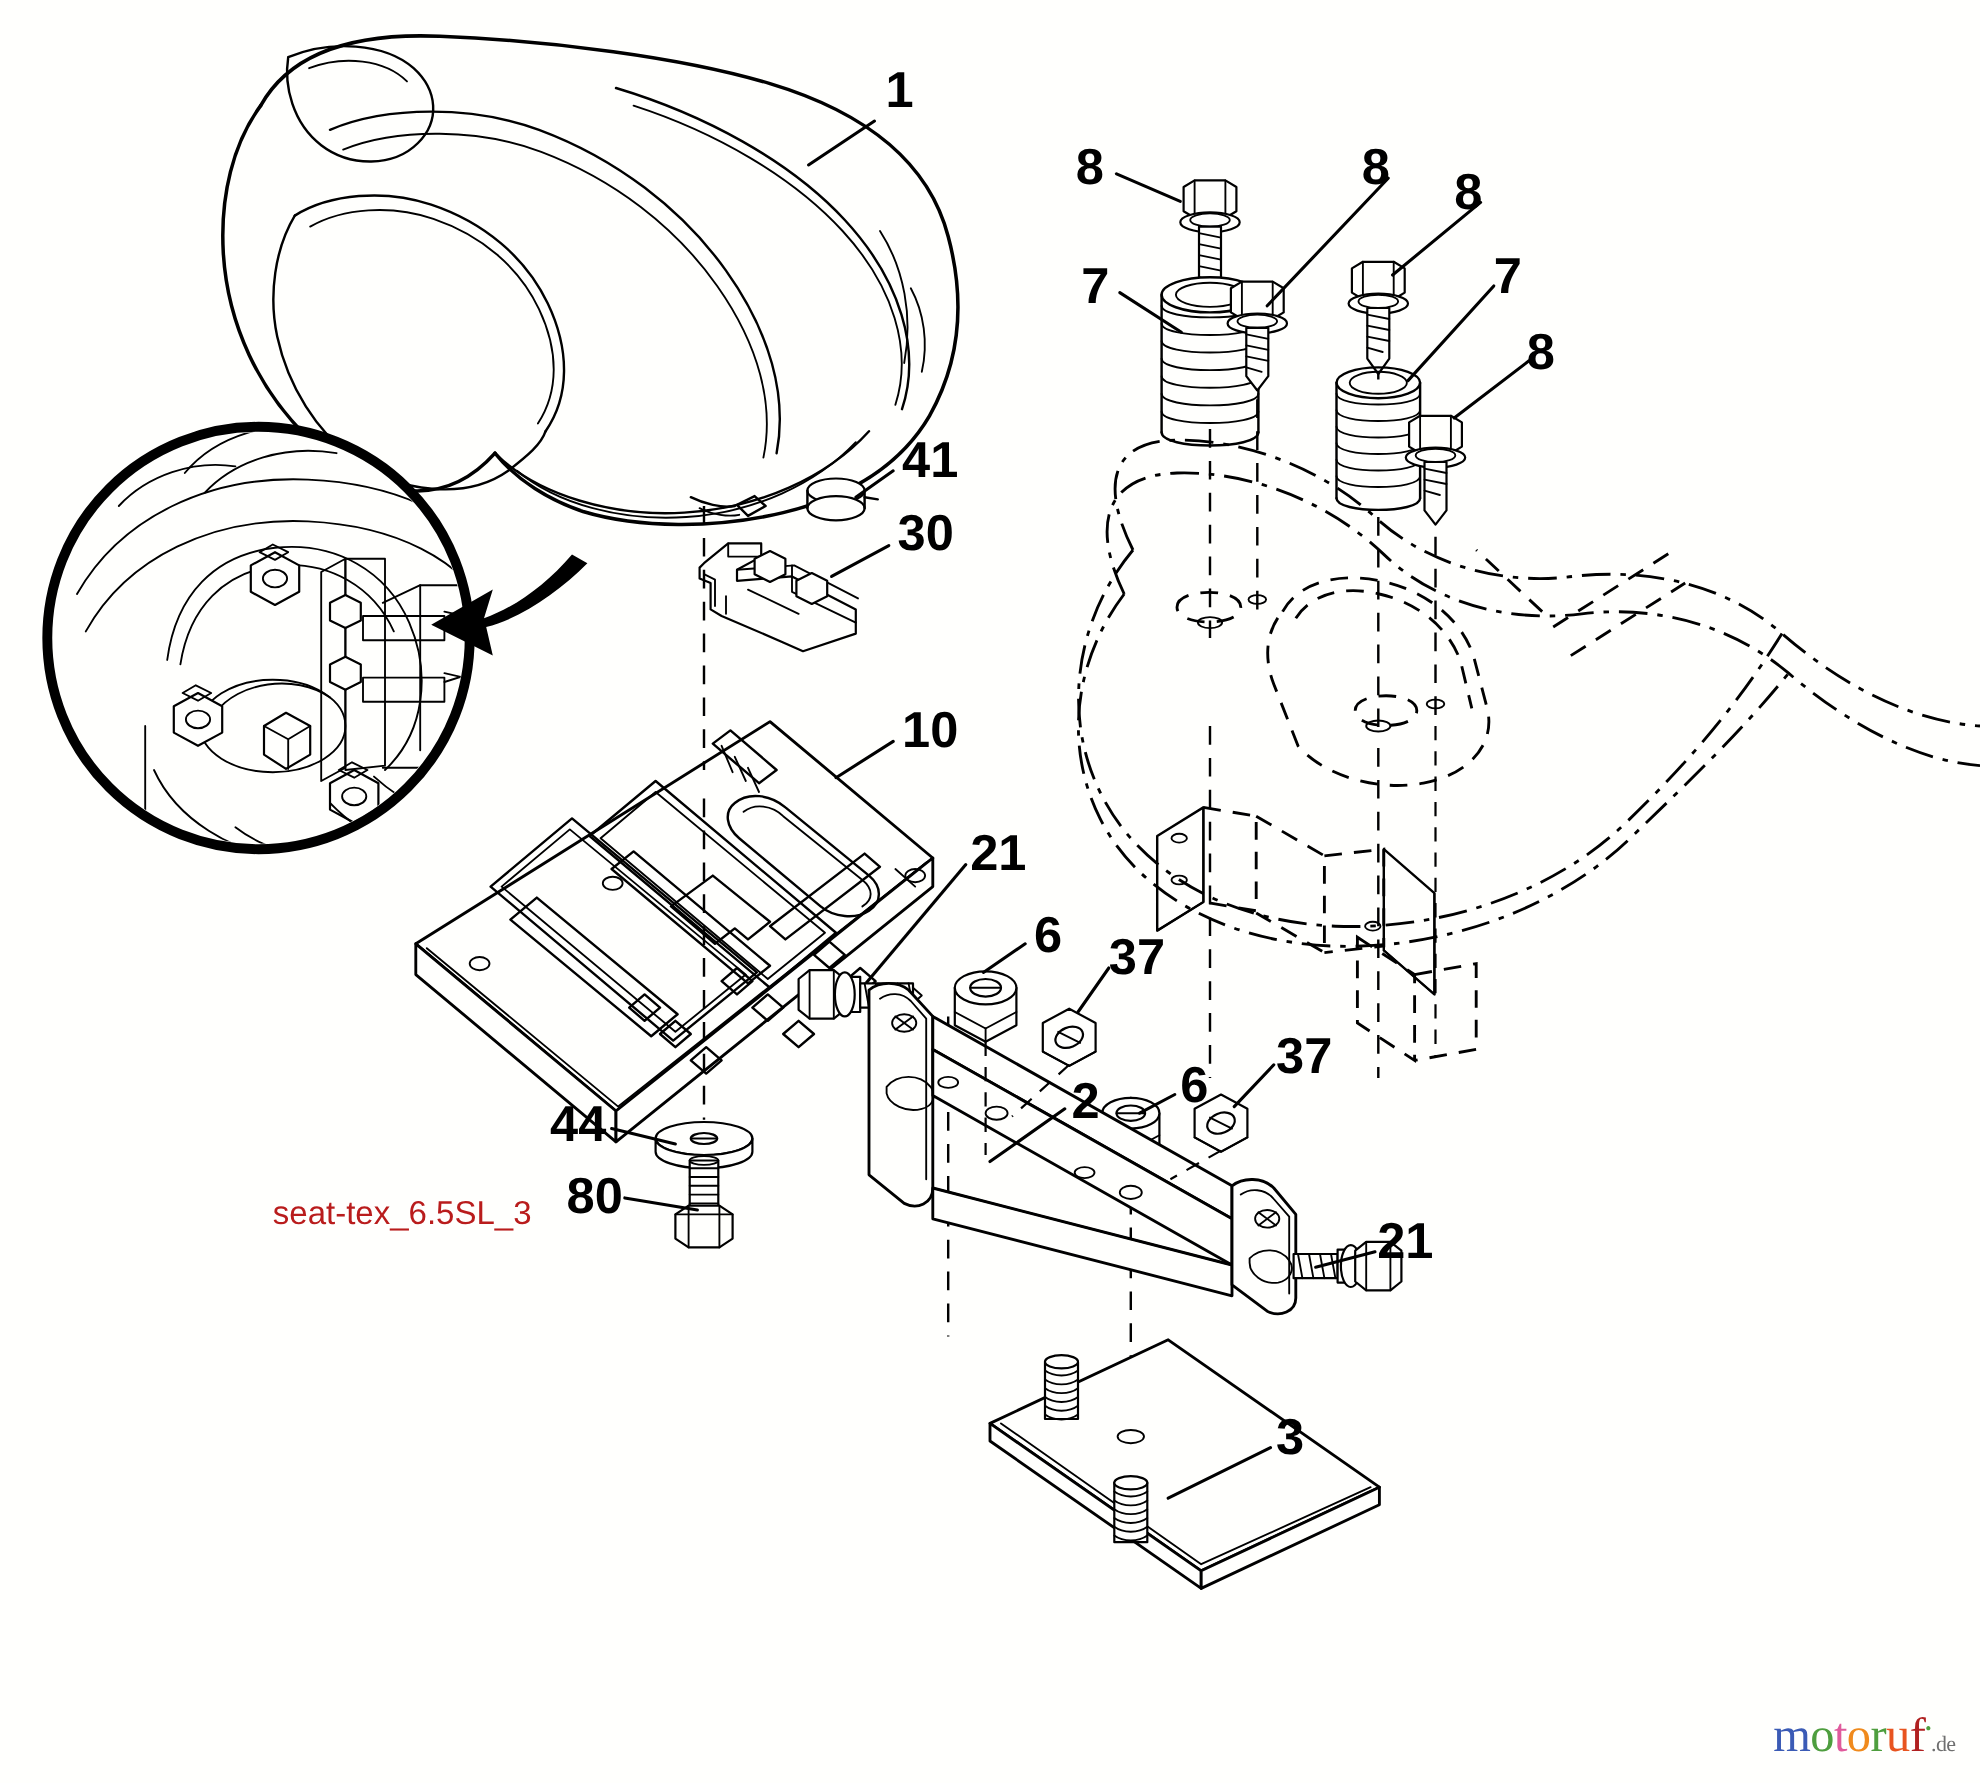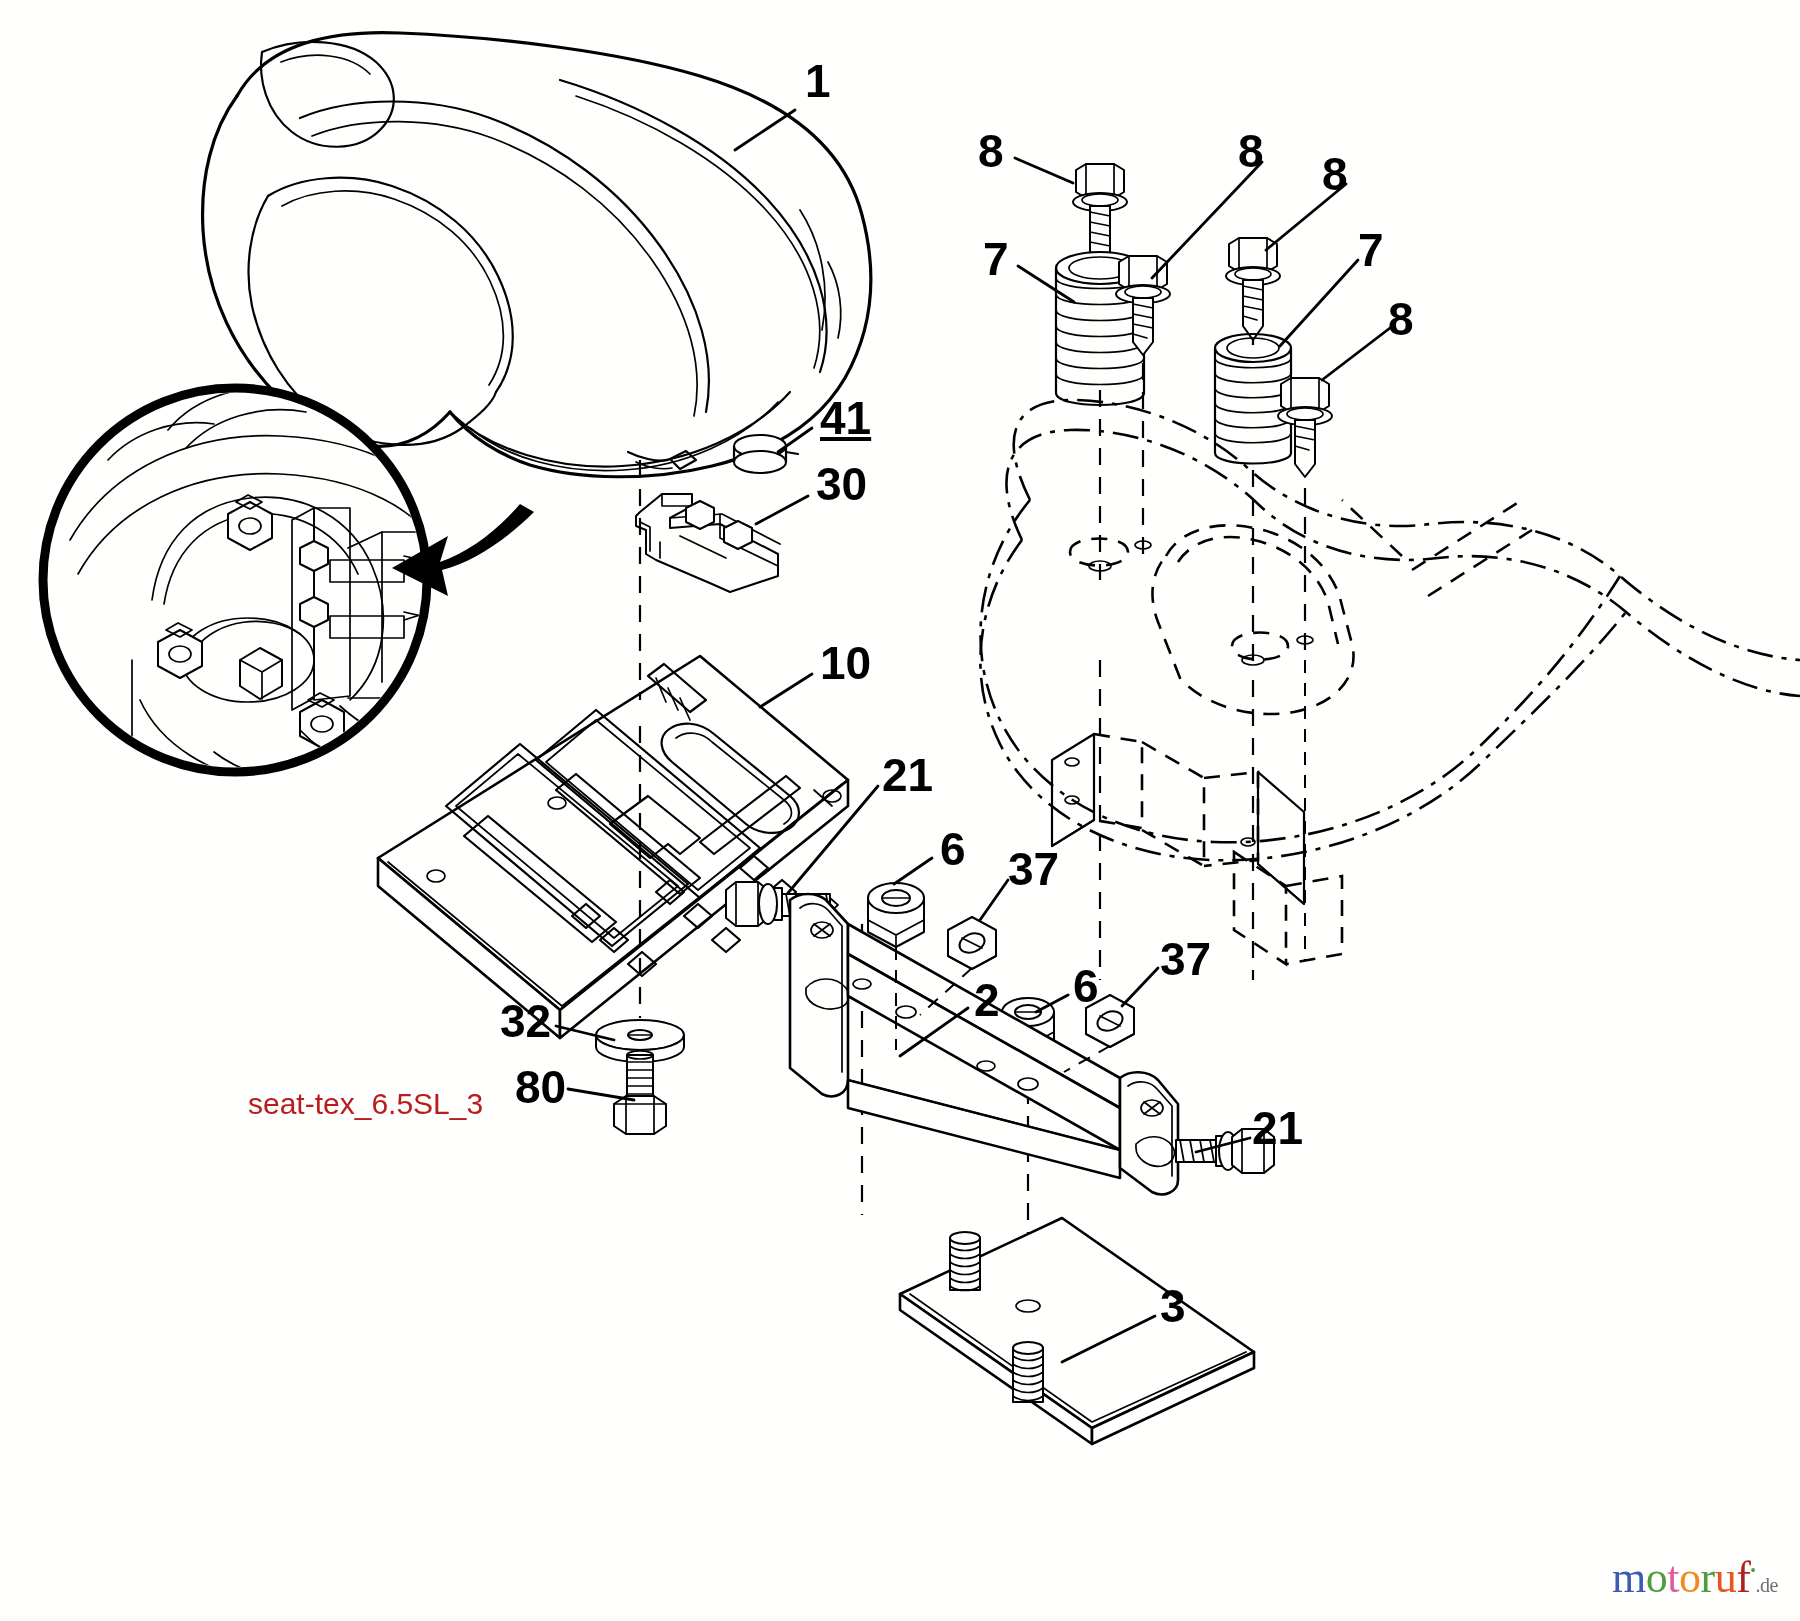--- a/index.html
+++ b/index.html
@@ -610,30 +610,30 @@
     </g>
   </svg>
 
   <div class="callout" style="left:805px;  top:58px;">1</div>
   <div class="callout" style="left:978px;  top:128px;">8</div>
   <div class="callout" style="left:1238px; top:128px;">8</div>
   <div class="callout" style="left:1322px; top:151px;">8</div>
   <div class="callout" style="left:983px;  top:236px;">7</div>
   <div class="callout" style="left:1358px; top:227px;">7</div>
   <div class="callout" style="left:1388px; top:296px;">8</div>
-  <div class="callout" style="left:820px;  top:395px;text-decoration:underline;">41</div>
+  <div class="callout" style="left:820px;  top:395px;">41</div>
   <div class="callout" style="left:816px;  top:461px;">30</div>
   <div class="callout" style="left:820px;  top:640px;">10</div>
   <div class="callout" style="left:882px; top:752px;">21</div>
   <div class="callout" style="left:940px; top:826px;">6</div>
   <div class="callout" style="left:1008px; top:846px;">37</div>
   <div class="callout" style="left:1073px; top:963px;">6</div>
   <div class="callout" style="left:1160px; top:936px;">37</div>
   <div class="callout" style="left:974px; top:977px;">2</div>
-  <div class="callout" style="left:500px; top:998px;">32</div>
+  <div class="callout" style="left:500px; top:998px;">44</div>
   <div class="callout" style="left:515px; top:1064px;">80</div>
   <div class="callout" style="left:1252px; top:1105px;">21</div>
   <div class="callout" style="left:1160px; top:1283px;">3</div>
 
   <div id="caption">seat-tex_6.5SL_3</div>
 
   <div id="watermark"><span style="color: rgb(59, 91, 181);">m</span><span style="color: rgb(78, 158, 62);">o</span><span style="color: rgb(224, 90, 156);">t</span><span style="color: rgb(240, 138, 28);">o</span><span style="color: rgb(78, 158, 62);">r</span><span style="color: rgb(232, 84, 31);">u</span><span style="color: rgb(176, 32, 32);">f</span><span class="dot" style="color: rgb(78, 158, 62);">•</span><span class="d" style="color: rgb(111, 111, 111);">.de</span></div>
 
 </div>
 

